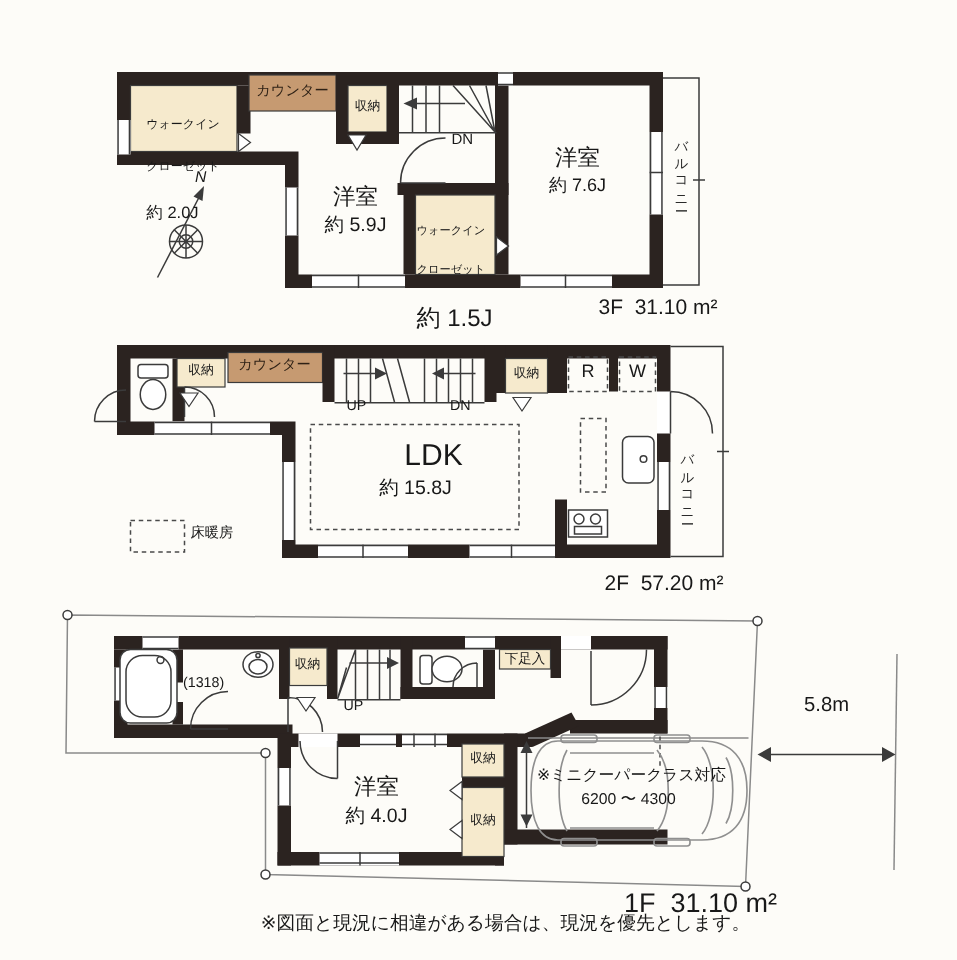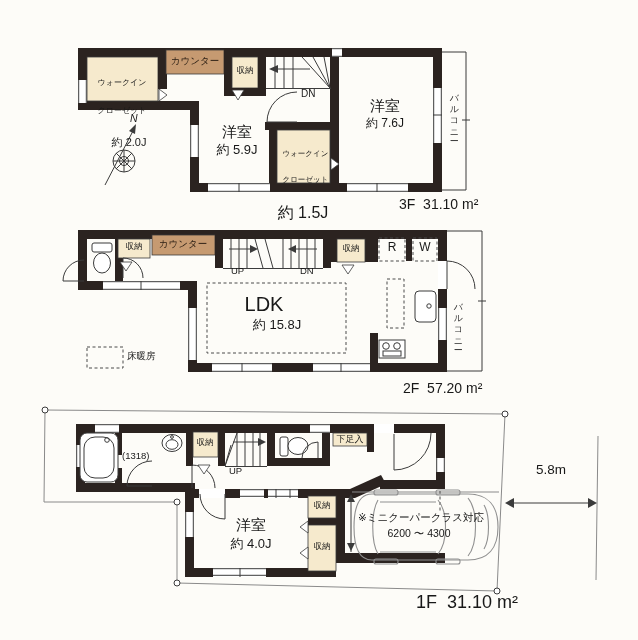--- a/index.html
+++ b/index.html
@@ -14,21 +14,21 @@
   .counter{fill:var(--counter);stroke:#3b3b3b;stroke-width:.8;}
   .wh{fill:#fff;stroke:none;}
   .tl{fill:none;stroke:#3b3b3b;stroke-width:1;}
   .tlw{fill:#fff;stroke:#3b3b3b;stroke-width:1;}
   .dash{fill:none;stroke:#4a4a4a;stroke-width:1;stroke-dasharray:3,2.5;}
   .gray{fill:none;stroke:#8a8a8a;stroke-width:1;}
   .carline{fill:none;stroke:#8f8f8f;stroke-width:1.1;}
   .ah{fill:#3b3b3b;stroke:none;}
   .tri{fill:#fff;stroke:#3b3b3b;stroke-width:.8;}
   .lbl{position:absolute;color:#181818;white-space:pre;line-height:1.15;}
-  .c{transform:translateX(-50%);text-align:right;}
+  .c{transform:translateX(-50%);text-align:left;}
   .c span{display:block;}
   .vert{writing-mode:vertical-rl;letter-spacing:2px;color:#2a2a2a;}
   .it{font-style:italic;}
 </style>
 </head>
 <body>
 
 <div id="canvas">
 <svg id="plan" width="638" height="640" viewBox="0 0 638 640">
 
@@ -292,32 +292,33 @@
 <div class="lbl" style="left:399px;top:196px;font-size:14px">3F  31.10 m²</div>
 <div class="lbl it" style="left:130px;top:112px;font-size:10.5px">N</div>
 
 <div class="lbl c" style="left:134px;top:242px;font-size:8.5px">収納</div>
 <div class="lbl c" style="left:183px;top:239px;font-size:9.5px;color:#2e2115">カウンター</div>
 <div class="lbl" style="left:231px;top:266px;font-size:9.5px">UP</div>
 <div class="lbl" style="left:300px;top:266px;font-size:9.5px">DN</div>
 <div class="lbl c" style="left:351px;top:244px;font-size:8.5px">収納</div>
 <div class="lbl c" style="left:392px;top:241px;font-size:12px">R</div>
 <div class="lbl c" style="left:425px;top:241px;font-size:12px">W</div>
-<div class="lbl c" style="left:264px;top:293px;font-size:20px">LDK</div>
+<div class="lbl c" style="left:289px;top:293px;font-size:20px">LDK</div>
 <div class="lbl c" style="left:277px;top:318px;font-size:13px">約 15.8J</div>
 <div class="lbl vert" style="left:453px;top:296px;font-size:9px">バルコニー</div>
 <div class="lbl" style="left:127px;top:351px;font-size:9.5px">床暖房</div>
 <div class="lbl" style="left:403px;top:380px;font-size:14px">2F  57.20 m²</div>
 
 <div class="lbl" style="left:122px;top:451px;font-size:9.5px">(1318)</div>
 <div class="lbl c" style="left:205px;top:438px;font-size:8.5px">収納</div>
 <div class="lbl" style="left:229px;top:466px;font-size:9.5px">UP</div>
 <div class="lbl c" style="left:350px;top:434px;font-size:9px">下足入</div>
 <div class="lbl c" style="left:322px;top:501px;font-size:8.5px">収納</div>
 <div class="lbl c" style="left:322px;top:542px;font-size:8.5px">収納</div>
 <div class="lbl c" style="left:251px;top:516px;font-size:15px">洋室</div>
 <div class="lbl c" style="left:251px;top:537px;font-size:13px">約 4.0J</div>
 <div class="lbl c" style="left:421px;top:511px;font-size:10.5px">※ミニクーパークラス対応</div>
 <div class="lbl c" style="left:419px;top:527px;font-size:10.5px">6200 〜 4300</div>
 <div class="lbl" style="left:536px;top:462px;font-size:13.5px">5.8m</div>
 <div class="lbl" style="left:416px;top:592px;font-size:18px">1F  31.10 m²</div>
 
+<div class="lbl c" style="left:337px;top:608px;font-size:12.5px">※図面と現況に相違がある場合は、現況を優先とします。</div>
 </div>
 
 </body></html>

